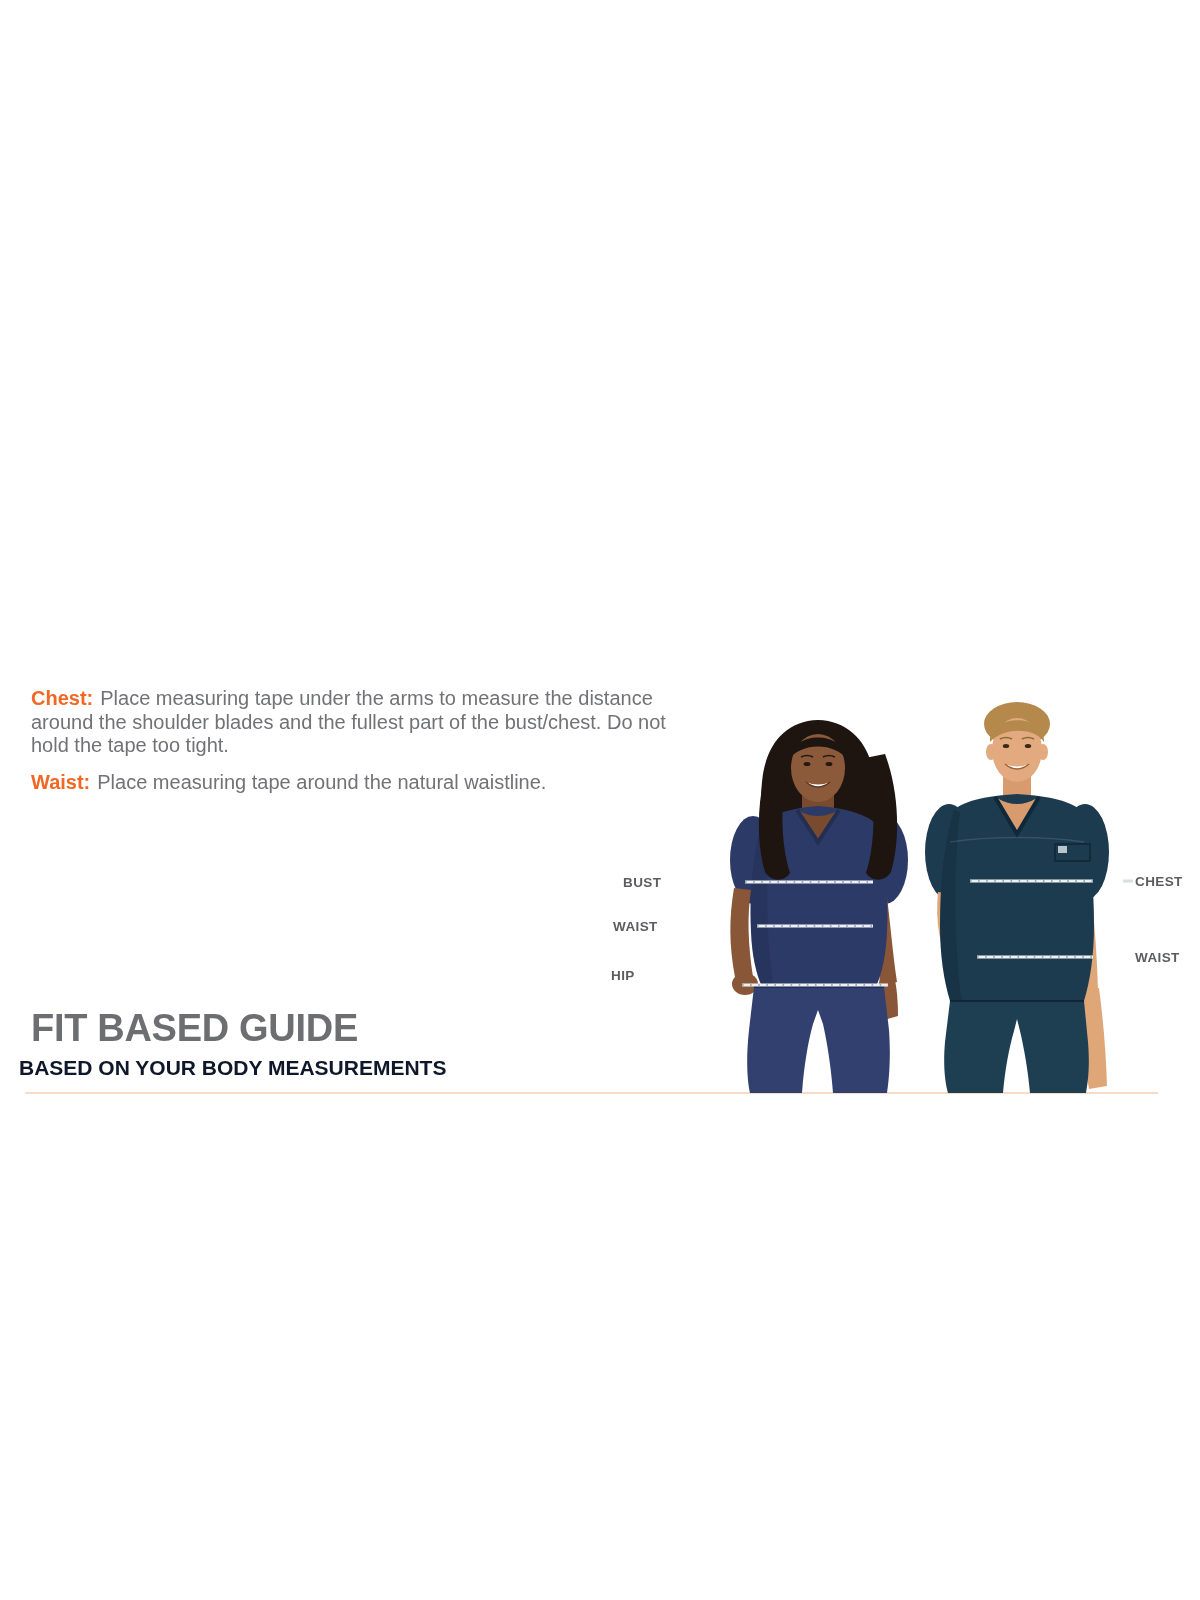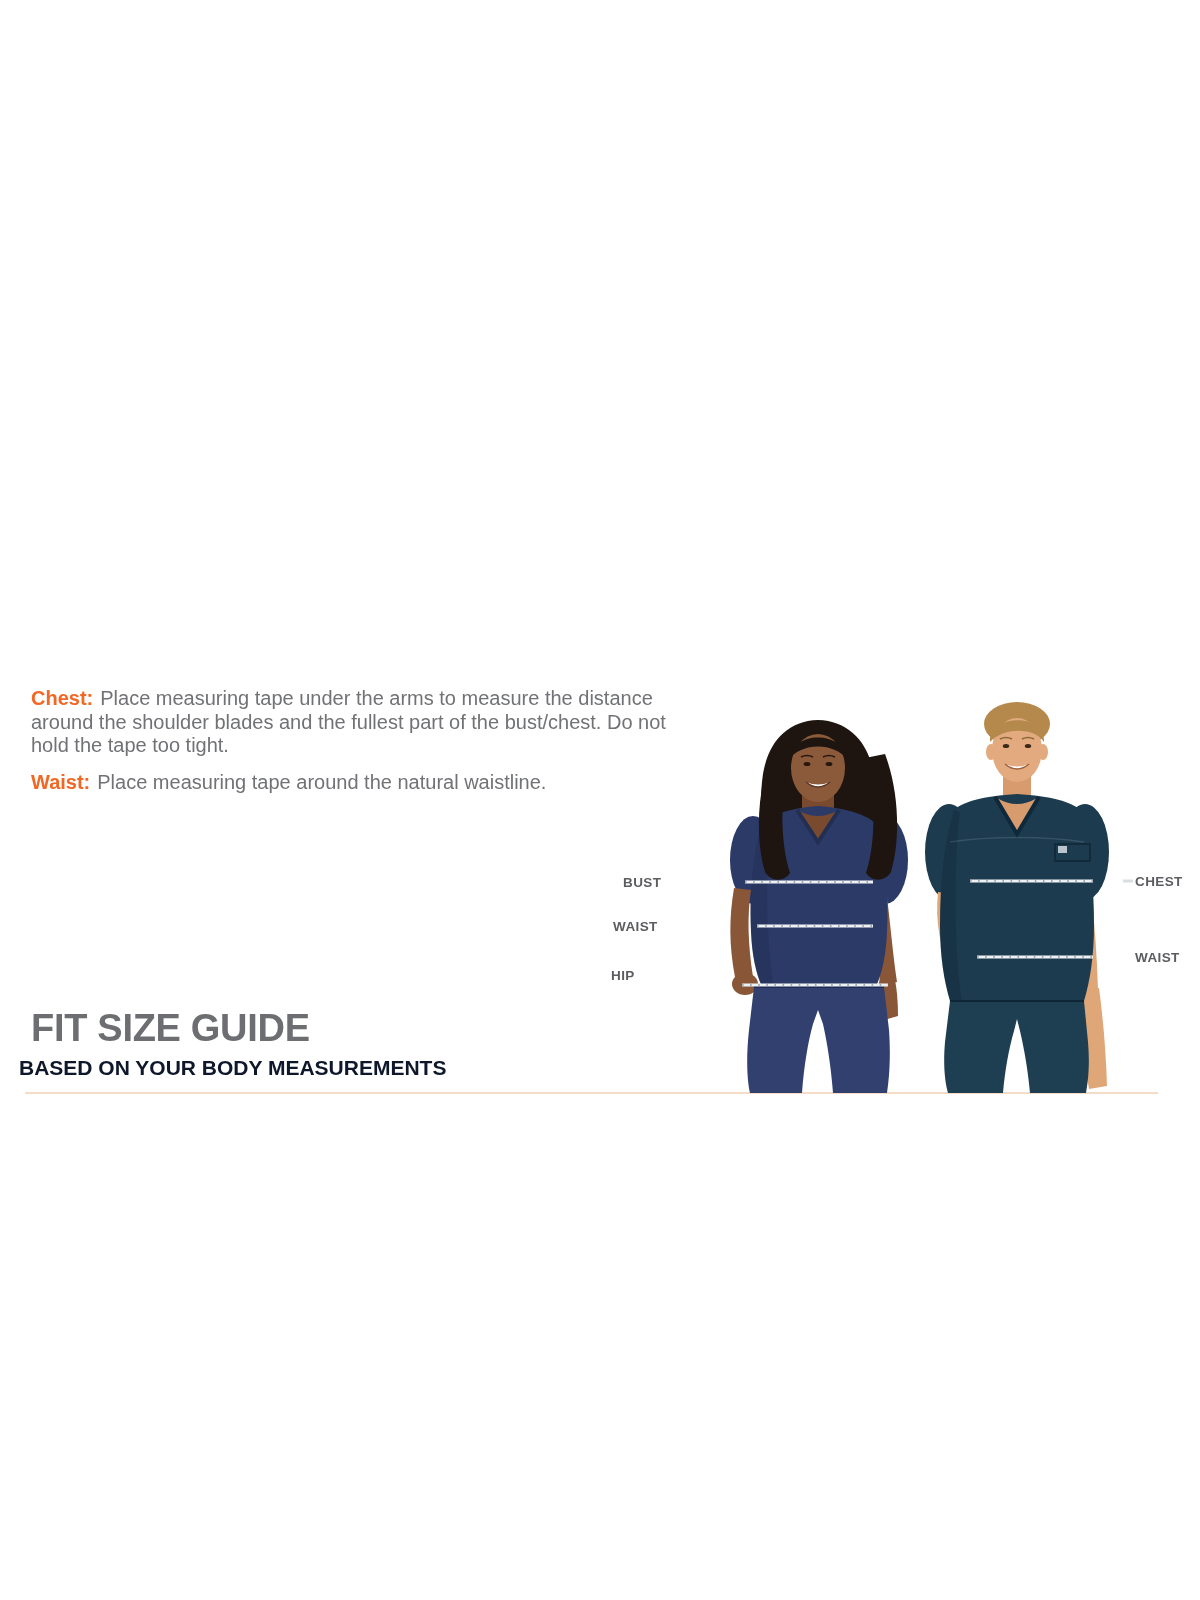--- a/index.html
+++ b/index.html
@@ -80,21 +80,21 @@
 
 
 
   <p class="para" id="para-waist">
     <span class="plabel">Waist:</span><span>Place measuring tape around the natural waistline.</span>
   </p>
   <p class="para" id="para-chest">
     <span class="plabel">Chest:</span><span>Place measuring tape under the arms to measure the distance around the shoulder blades and the fullest part of the bust/chest. Do not hold the tape too tight.</span>
   </p>
 
-  <h2 class="h2">FIT SIZE GUIDE</h2>
+  <h2 class="h2">FIT BASED GUIDE</h2>
   <h3 class="h3">BASED ON YOUR BODY MEASUREMENTS</h3>
 
   <div class="divider"></div>
 
   <div class="models">
     <svg viewBox="0 0 512 403" width="512" height="403" aria-hidden="true">
 
       <g>
 
         <path d="M168 30 C 133 31 115 58 112 92 C 109 120 115 142 108 164

